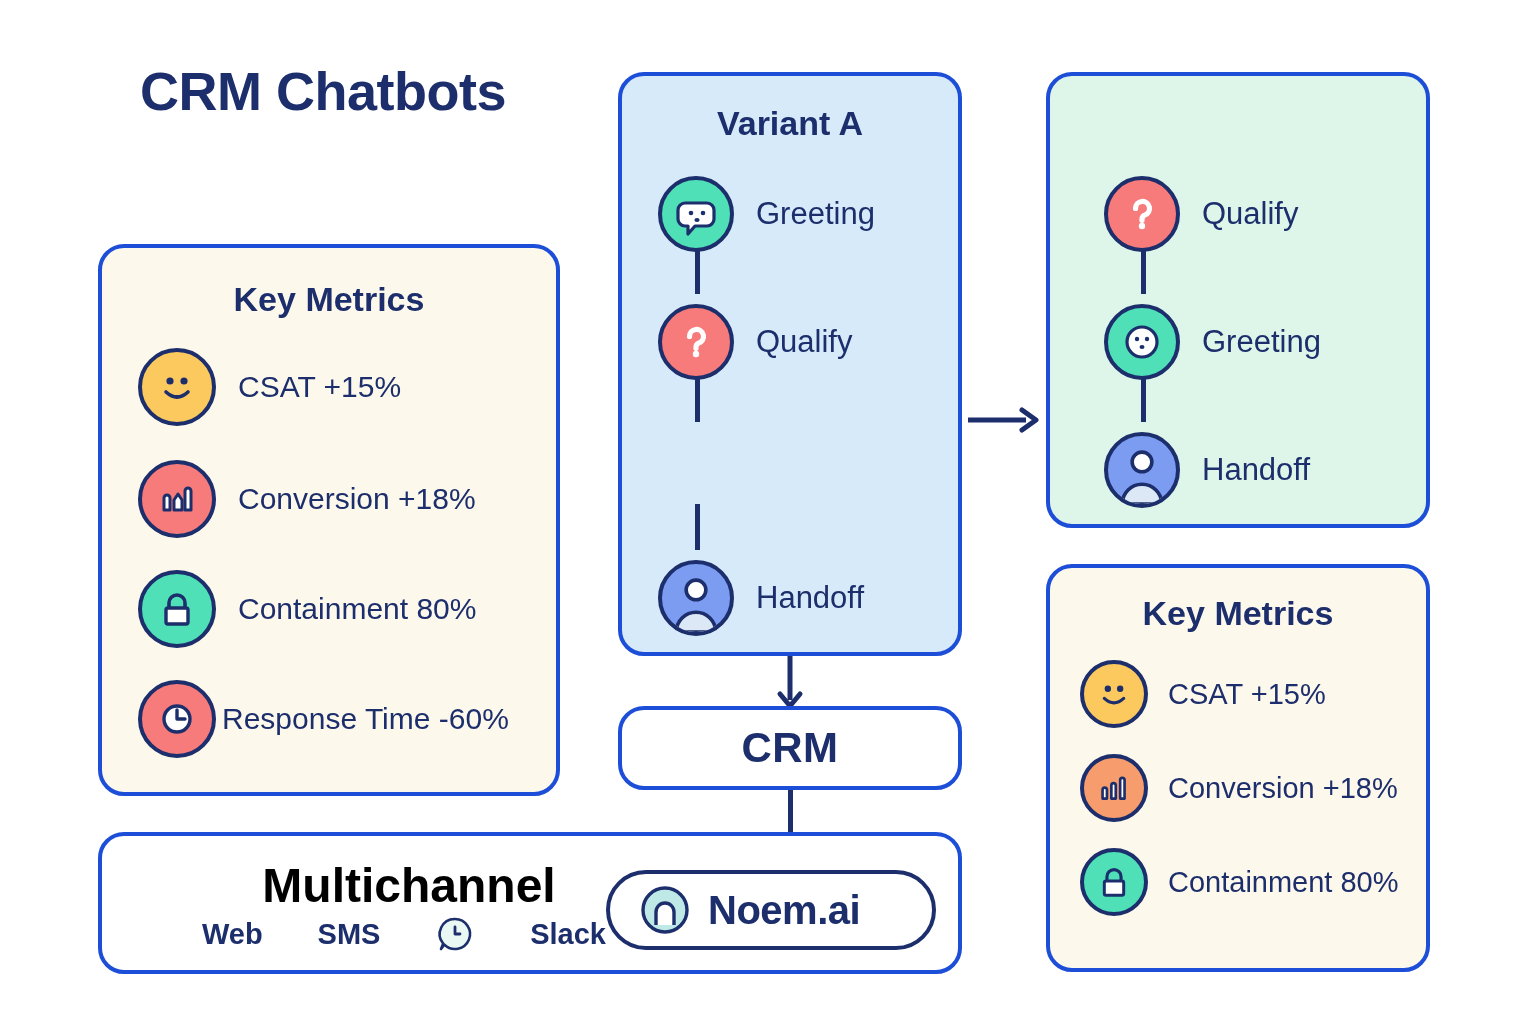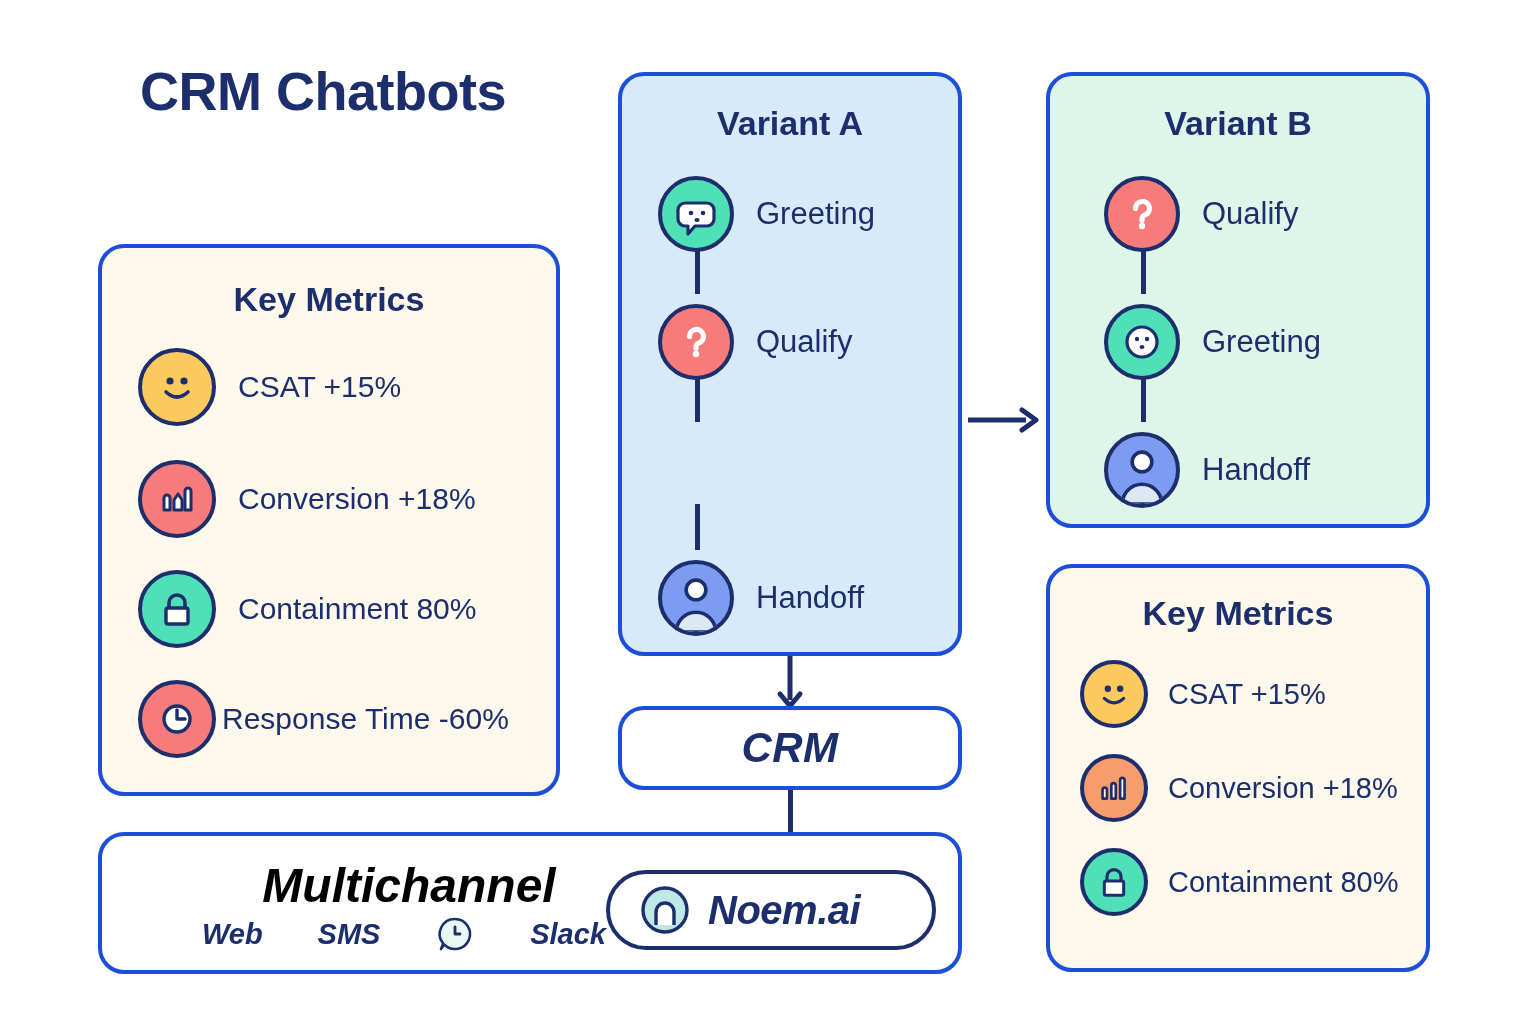--- a/index.html
+++ b/index.html
@@ -36,21 +36,21 @@
 
   
   .panel {
     box-sizing: border-box;
     border: 4px solid #1d4ed8;
     border-radius: 26px;
   }
   .panel-cream { background: #FDF8EC; }
   .panel-blue  { background: #D6EAF9; }
   .panel-mint  { background: #DEF6EA; }
-  .panel-white { background: #FFFFFF; font-style: italic; }
+  .panel-white { background: #FFFFFF; }
 
   .panel-title {
     text-align: center;
     font-size: 34px;
     font-weight: bold;
     color: #1C2E6B;
   }
 
   
   .metric-row {
@@ -269,21 +269,20 @@
     </div>
   </div>
 
   <svg class="arrow" style="left:968px; top:400px; width:80px; height:40px;">
     <line x1="0" y1="20" x2="58" y2="20" stroke="#1C2E6B" stroke-width="5"></line>
     <path d="M54 10 L68 20 L54 30" fill="none" stroke="#1C2E6B" stroke-width="5" stroke-linecap="round" stroke-linejoin="round"></path>
   </svg>
 
   <div class="abs panel panel-mint" id="variant-b" style="left:1046px; top:72px; width:384px; height:456px;">
 
-    <div class="panel-title" style="margin-top:28px;">Variant B</div>
 
     <div class="connector" style="left:91px; top:172px; height:46px;"></div>
     <div class="connector" style="left:91px; top:300px; height:46px;"></div>
 
     <div class="flow-node" style="left:54px; top:100px;">
       <div class="icon-circle" style="width:76px;height:76px;background:#F87B7B;">
         <svg width="50" height="50" viewBox="0 0 50 50">
           <path d="M18.5 19.5 a7 7 0 1 1 9.2 6.6 c-2 0.8 -2.7 2.2 -2.7 4.2 v1" fill="none" stroke="#fff" stroke-width="5.2" stroke-linecap="round"></path>
           <circle cx="25" cy="37" r="3.2" fill="#fff"></circle>
         </svg>

